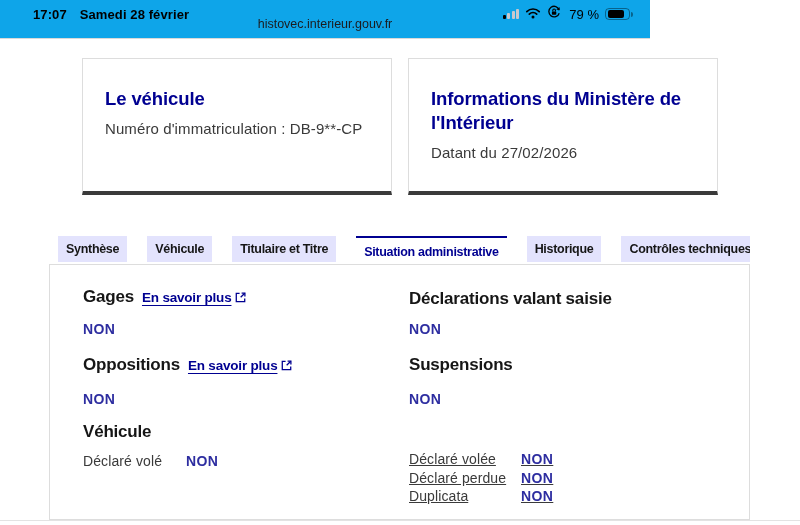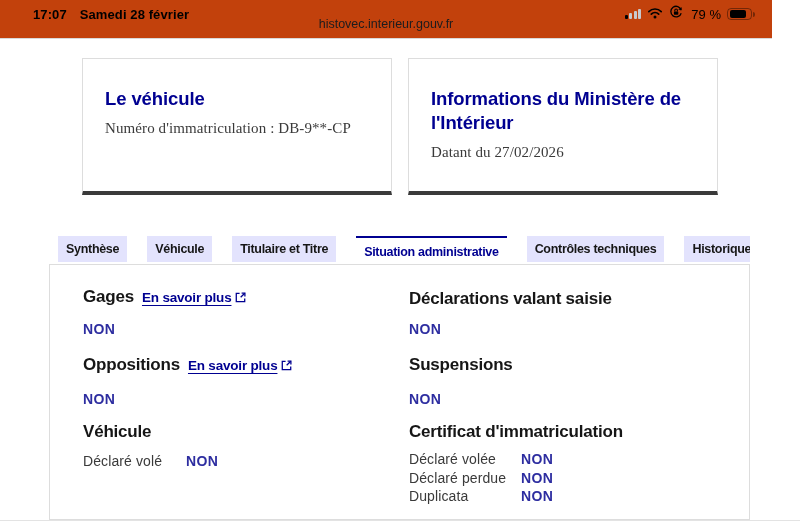--- a/index.html
+++ b/index.html
@@ -1,41 +1,41 @@
 <!DOCTYPE html>
 <html><head>
 <meta charset="utf-8">
 <style>
   * { margin:0; padding:0; box-sizing:border-box; }
   html,body { width:800px; height:525px; background:#fff; font-family:"Liberation Sans", sans-serif; }
   .screen { position:relative; width:800px; height:525px; background:#fff; overflow:hidden; }
 
   
-  .statusbar { position:absolute; top:0; left:0; width:772px; height:39px; background:#c2410c; border-bottom:1px solid #d9d9d9; }
+  .statusbar { position:absolute; top:0; left:0; width:650px; height:39px; background:#0ea5e9; border-bottom:1px solid #d9d9d9; }
   .sb-left { position:absolute; left:33px; top:7px; font-size:13px; color:#000; font-weight:600; letter-spacing:.1px; }
   .sb-left .sb-date { margin-left:13px; font-weight:600; }
   .sb-url { position:absolute; left:0; top:17px; width:100%; text-align:center; font-size:12.5px; color:#1c1c1e; }
   .sb-icons { position:absolute; right:20px; top:7px; display:flex; align-items:center; gap:6px; height:14px; }
   .cell-bars { display:flex; align-items:flex-end; gap:1.5px; height:10px; }
   .cell-bars i { display:block; width:3px; border-radius:1px; background:#c8c8cd; }
   .cell-bars i:nth-child(1){ height:4px; background:#000; }
   .cell-bars i:nth-child(2){ height:6px; }
   .cell-bars i:nth-child(3){ height:8px; }
   .cell-bars i:nth-child(4){ height:10px; }
   .sb-pct { font-size:13px; color:#000; margin-left:2px; }
   .battery { position:relative; width:25px; height:12.5px; border:1px solid rgba(0,0,0,.4); border-radius:4px; }
   .battery .fill { position:absolute; left:1.5px; top:1.5px; height:7.5px; width:16px; background:#000; border-radius:2px; }
   .battery .nub { position:absolute; right:-3.5px; top:3.5px; width:2px; height:4.5px; background:rgba(0,0,0,.4); border-radius:0 2px 2px 0; }
 
   
   .card { position:absolute; top:58px; width:310px; height:137px; background:#fff; border:1px solid #ddd; border-bottom:4px solid #3a3a3a; padding:28px 22px; }
   .card.c1 { left:82px; }
   .card.c2 { left:408px; }
   .card-title { font-size:18.5px; line-height:1.3; font-weight:700; color:#000091; margin-bottom:9px; letter-spacing:-.1px; }
-  .card-body { font-size:15px; color:#3a3a3a; letter-spacing:.1px;font-family:Liberation Serif, serif; }
+  .card-body { font-size:15px; color:#3a3a3a; letter-spacing:.1px; }
 
   
   .tabs { position:absolute; left:49px; top:236px; width:701px; height:28px; display:flex; align-items:flex-start; gap:20px; padding-left:9px; overflow:hidden; z-index:2; }
   .tab { flex:0 0 auto; height:26px; display:flex; align-items:center; padding:0 8px; background:#e3e3fd; color:#161616; font-size:12.5px; font-weight:700; letter-spacing:-.3px; white-space:nowrap; cursor:pointer; }
   .tab.active { height:29px; margin-bottom:-1px; background:#fff; color:#000091; border-top:2px solid #000091; }
 
   
   .panel { position:absolute; left:49px; top:264px; width:701px; height:256px; background:#fff; border:1px solid #ddd; z-index:1; }
   .bottom-line { position:absolute; left:0; top:520px; width:800px; height:1px; background:#e3e3e3; }
 
@@ -55,21 +55,21 @@
   .g-value  { left:33px;  top:56px; }
   .d-title  { left:359px; top:24px; }
   .d-value  { left:359px; top:56px; }
   .o-title  { left:33px;  top:90px; }
   .o-value  { left:33px;  top:126px; }
   .s-title  { left:359px; top:90px; }
   .s-value  { left:359px; top:126px; }
   .v-title  { left:33px;  top:157px; }
   .v-rows   { left:33px;  top:189px; }
   .c-title  { left:359px; top:157px; }
-  .c-rows   { left:359px; top:187px; }
+  .c-rows   { left:359px; top:187px;text-decoration:underline; }
 </style>
 </head>
 <body>
 
 <div class="screen">
 
   <div class="statusbar">
     <div class="sb-left">
       <span>17:07</span><span class="sb-date">Samedi 28 février</span>
     </div>
@@ -111,22 +111,22 @@
   <div class="card c2">
     <div class="card-title">Informations du Ministère de l'Intérieur</div>
     <div class="card-body">Datant du 27/02/2026</div>
   </div>
 
   <div class="tabs">
     <div class="tab">Synthèse</div>
     <div class="tab">Véhicule</div>
     <div class="tab">Titulaire et Titre</div>
     <div class="tab active">Situation administrative</div>
+    <div class="tab">Historique</div>
     <div class="tab">Contrôles techniques</div>
-    <div class="tab">Historique</div>
     <div class="tab">Kilométrage</div>
   </div>
 
   <div class="panel">
 
     <div class="sec-title g-title">
       <span>Gages</span><span class="more-link"><span>En savoir plus</span><span class="ext-icon"><svg width="11" height="11" viewBox="0 0 12 12">
               <path d="M10.6 7v3.6H1.4V1.4H5" fill="none" stroke="#000091" stroke-width="1.4"></path>
               <path d="M7.2 1.2h3.6v3.6" fill="none" stroke="#000091" stroke-width="1.4"></path>
               <path d="M10.6 1.4 6.2 5.8" fill="none" stroke="#000091" stroke-width="1.4"></path>
@@ -150,21 +150,20 @@
     <div class="sec-value s-value">NON</div>
 
     <div class="sec-title v-title">Véhicule</div>
     <div class="kv-rows v-rows col-l">
       <div class="kv-row">
         <span class="kv-label">Déclaré volé</span>
         <span class="kv-value">NON</span>
       </div>
     </div>
 
-    <div class="sec-title c-title">Certificat d'immatriculation</div>
     <div class="kv-rows c-rows col-r">
       <div class="kv-row">
         <span class="kv-label">Déclaré volée</span>
         <span class="kv-value">NON</span>
       </div>
       <div class="kv-row">
         <span class="kv-label">Déclaré perdue</span>
         <span class="kv-value">NON</span>
       </div>
       <div class="kv-row">

